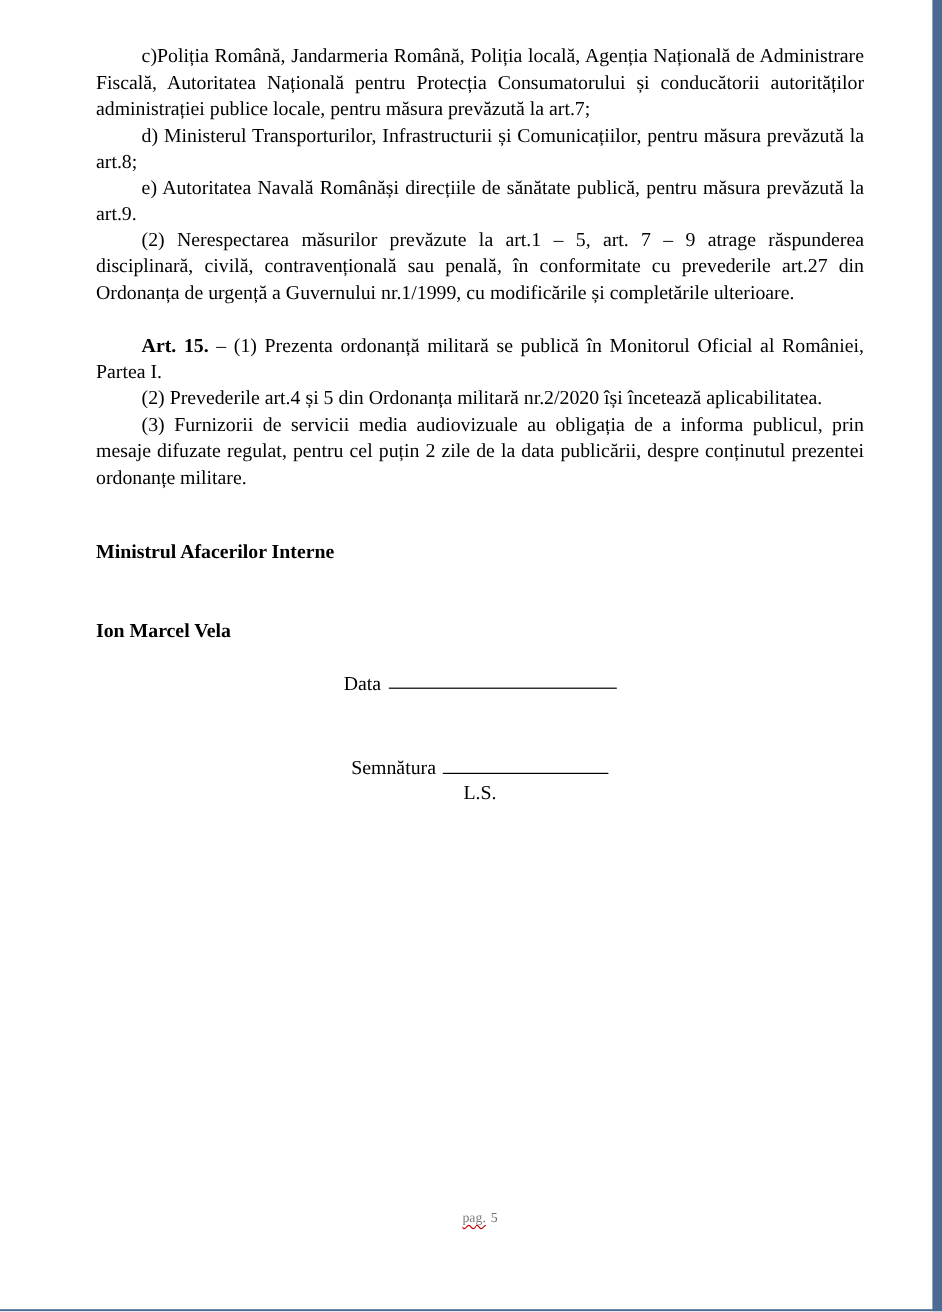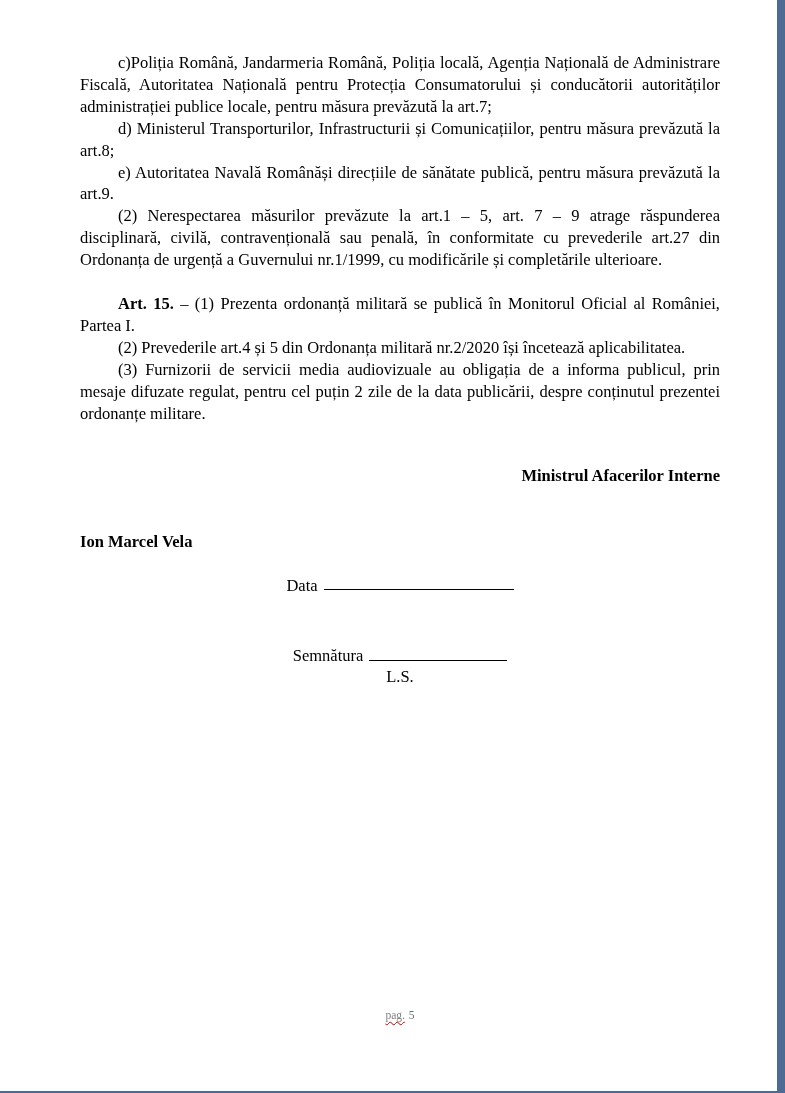--- a/index.html
+++ b/index.html
@@ -28,37 +28,37 @@
     position: absolute;
     left: 0;
     bottom: 0;
     width: 100%;
     height: 2px;
     background: #4d6a92;
   }
   .content {
     position: absolute;
     left: 80px;
-    top: 52px;
+    top: 36px;
     width: 640px;
   }
   .para {
     margin: 0;
     font-size: 16.5px;
     line-height: 21.9px;
     text-align: justify;
     text-indent: 38px;
   }
   .para b { font-weight: bold; }
   .spacer { height: 22px; }
   .sig-title {
     margin: 40px 0 0 0;
     font-size: 16.5px;
     font-weight: bold;
-    text-align: right;
+    text-align: left;
     line-height: 22px;
   }
   .sig-name {
     margin: 44px 0 0 0;
     font-size: 16.5px;
     font-weight: bold;
     text-align: left;
     line-height: 22px;
   }
   .sig-row {

